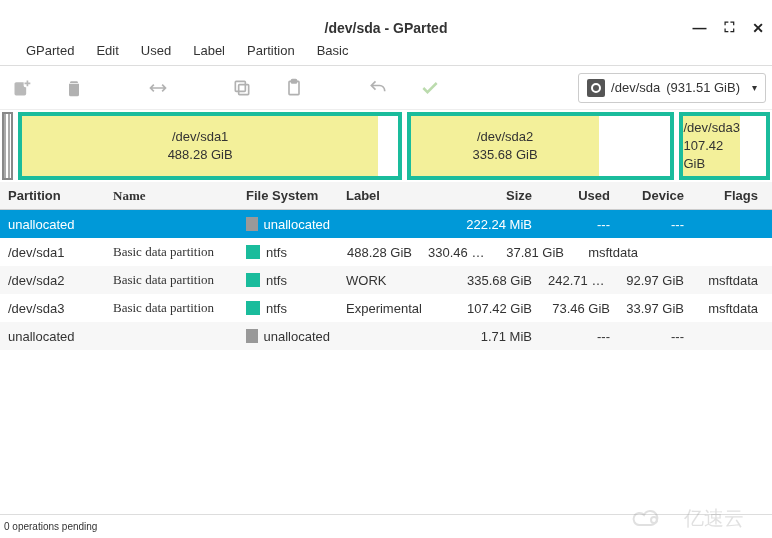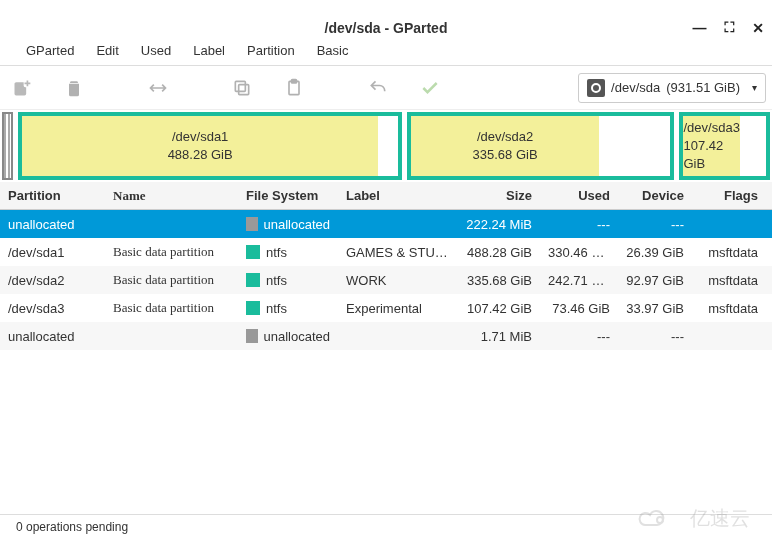--- a/index.html
+++ b/index.html
@@ -34,22 +34,22 @@
   .c-size { width: 82px; }
   .c-used { width: 78px; }
   .c-unused { width: 74px; }
   .c-flags { width: 74px; }
   .row { height: 28px; display: flex; align-items: center; font-size: 13px; }
   .row.selected { background: #0099d8; color: #fff; }
   .row.alt { background: #f7f7f7; }
   .fs-swatch { width: 14px; height: 14px; display: inline-block; }
   .fs-unalloc { background: #999; }
   .fs-ntfs { background: #1abc9c; }
-  .statusbar { height: 24px; display: flex; align-items: center; padding: 0 16px; border-top: 1px solid #ddd; font-size: 12px; margin-top: auto; }
-  .watermark { position: absolute; right: 22px; bottom: 6px; opacity: 0.25; font-size: 20px; color: #888; display: flex; align-items: center; gap: 20px; }
+  .statusbar { height: 24px; display: flex; align-items: center; padding: 0 4px; border-top: 1px solid #ddd; font-size: 10px; margin-top: auto; }
+  .watermark { position: absolute; right: 28px; bottom: 6px; opacity: 0.25; font-size: 20px; color: #888; display: flex; align-items: center; gap: 20px; }
 </style>
 </head>
 <body>
 
 <div class="titlebar">
   <div class="title">/dev/sda - GParted</div>
   <div class="win-controls">
     <span>—</span>
     <span>⛶</span>
     <span>✕</span>
@@ -166,24 +166,23 @@
     <div class="col c-unused right">---</div>
     <div class="col c-flags right"></div>
   </div>
   <div class="row">
     <div class="col c-part">/dev/sda1</div>
     <div class="col c-name">Basic data partition</div>
     <div class="col c-fs">
         <span class="fs-swatch fs-ntfs"></span>
         <span>ntfs</span>
       </div>
-    <div class="col c-label">GAMES &amp; STUDY</div>
     <div class="col c-size right">488.28 GiB</div>
     <div class="col c-used right">330.46 GiB</div>
-    <div class="col c-unused right">26.39 GiB</div>
+    <div class="col c-unused right">37.81 GiB</div>
     <div class="col c-flags right">msftdata</div>
   </div>
   <div class="row alt">
     <div class="col c-part">/dev/sda2</div>
     <div class="col c-name">Basic data partition</div>
     <div class="col c-fs">
         <span class="fs-swatch fs-ntfs"></span>
         <span>ntfs</span>
       </div>
     <div class="col c-label">WORK</div>

